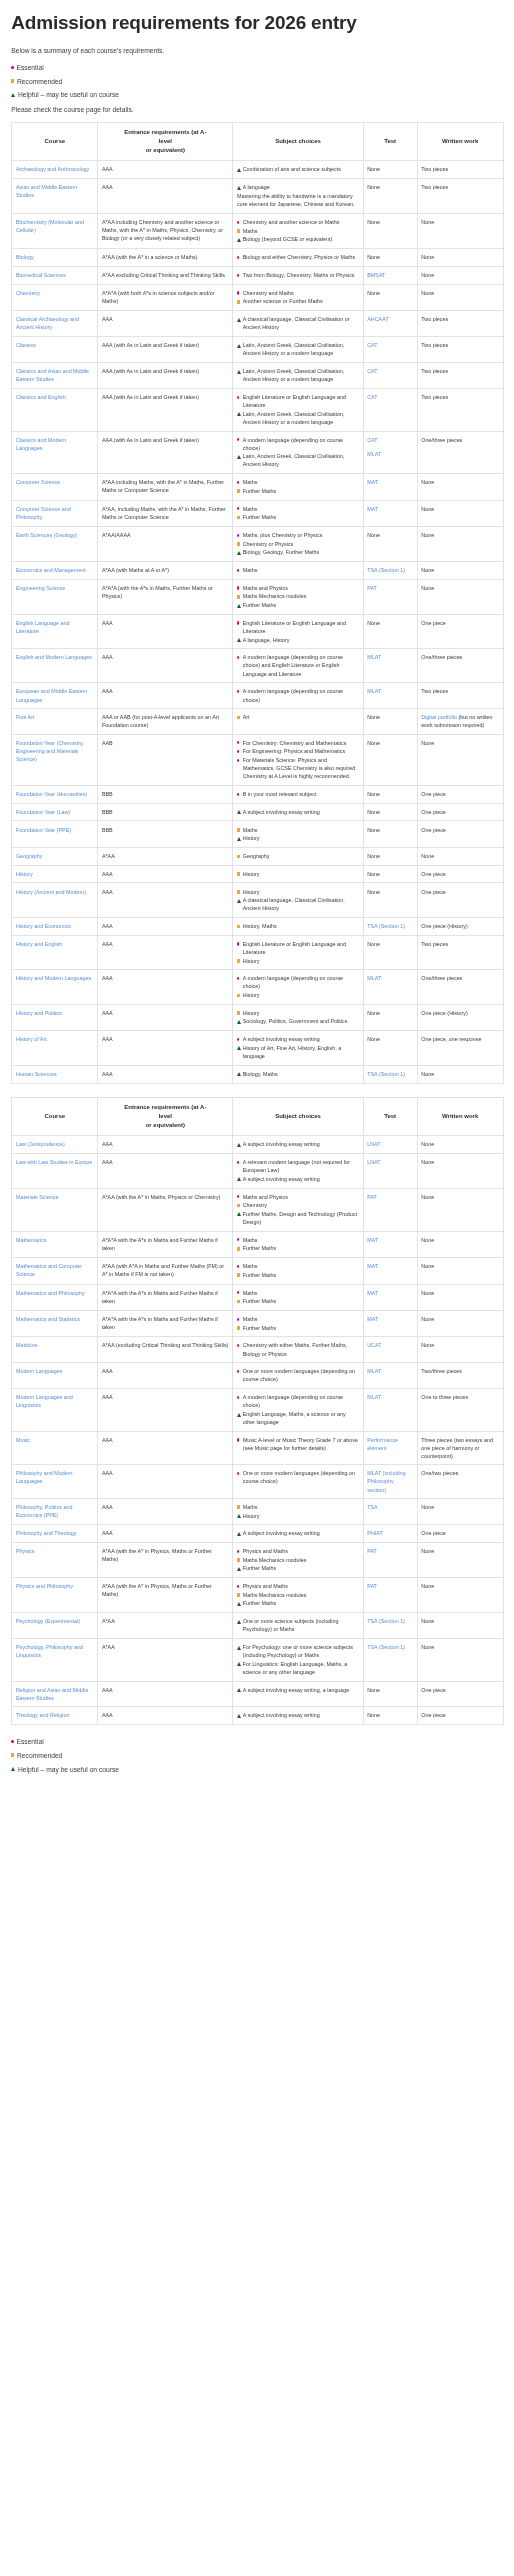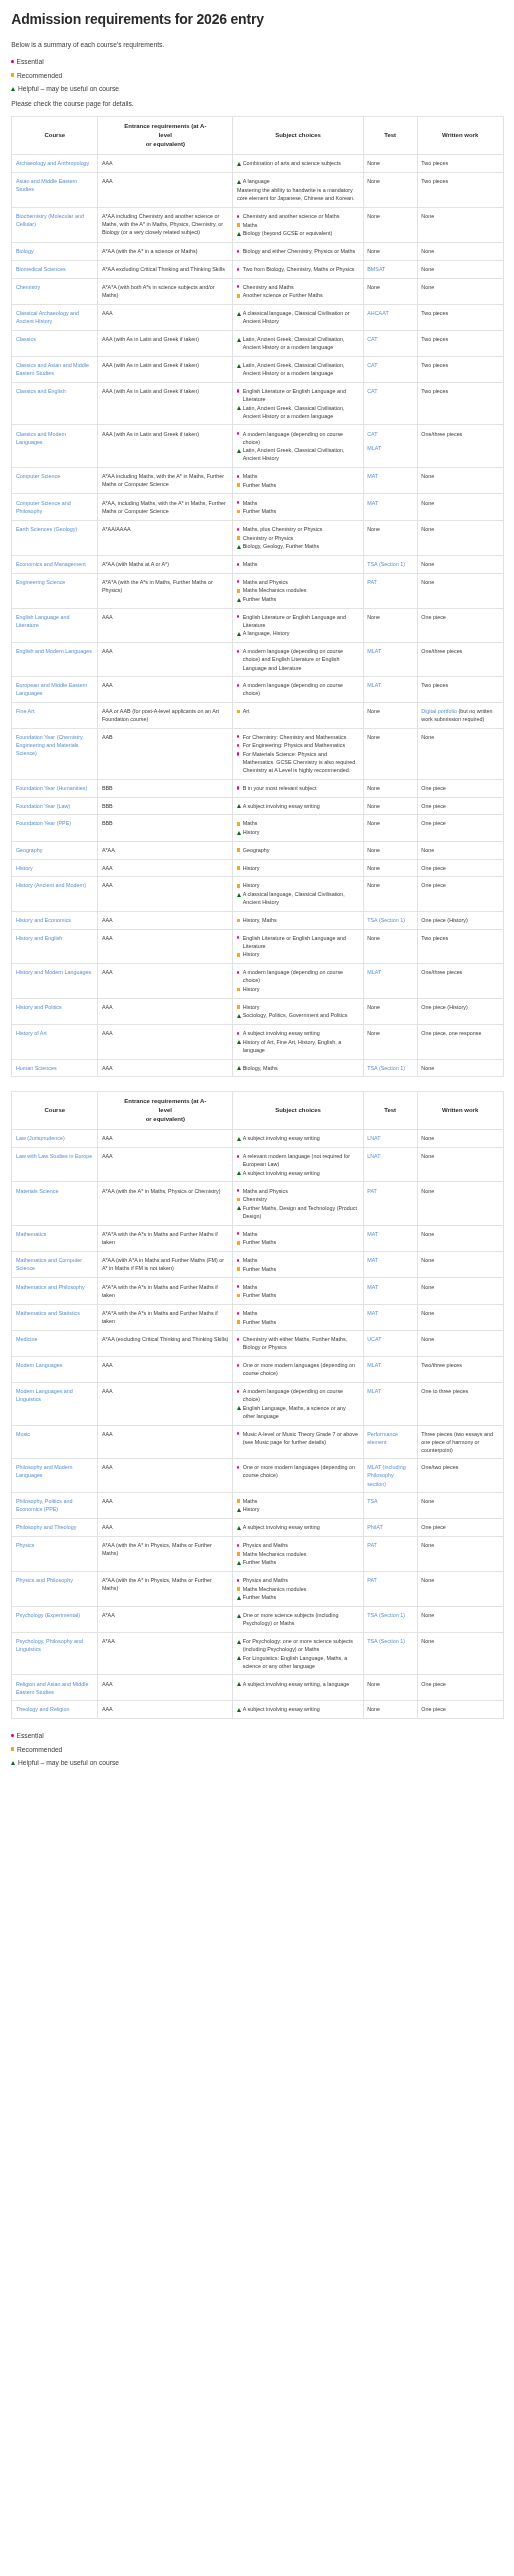--- a/index.html
+++ b/index.html
@@ -5,21 +5,21 @@
   * { box-sizing: border-box; }
   html, body { margin:0; padding:0; }
   body {
     width: 515px;
     background: #ffffff;
     font-family: "Liberation Sans", sans-serif;
     color: #3b3b3b;
   }
   .page { padding: 9.3px 11.3px 15.5px 11.3px; }
   h1.page-title {
-    font-size: 14px;
+    font-size: 19px;
     line-height: 1.22;
     font-weight: 700;
     color: #2b2b2b;
     margin: 2.1px 0 11.3px 0;
     letter-spacing: -0.2px;
   }
   p.intro { font-size: 6.7px; line-height: 1.5; margin: 0 0 8.2px 0; color:#3b3b3b; }
   .legend { margin: 0 0 7.2px 0; }
   .legend-row { display:flex; align-items:center; font-size:6.7px; margin-bottom:6.7px; color:#3b3b3b; }
   .key { display:inline-block; margin-right:2.6px; flex:0 0 auto; line-height:1; }

